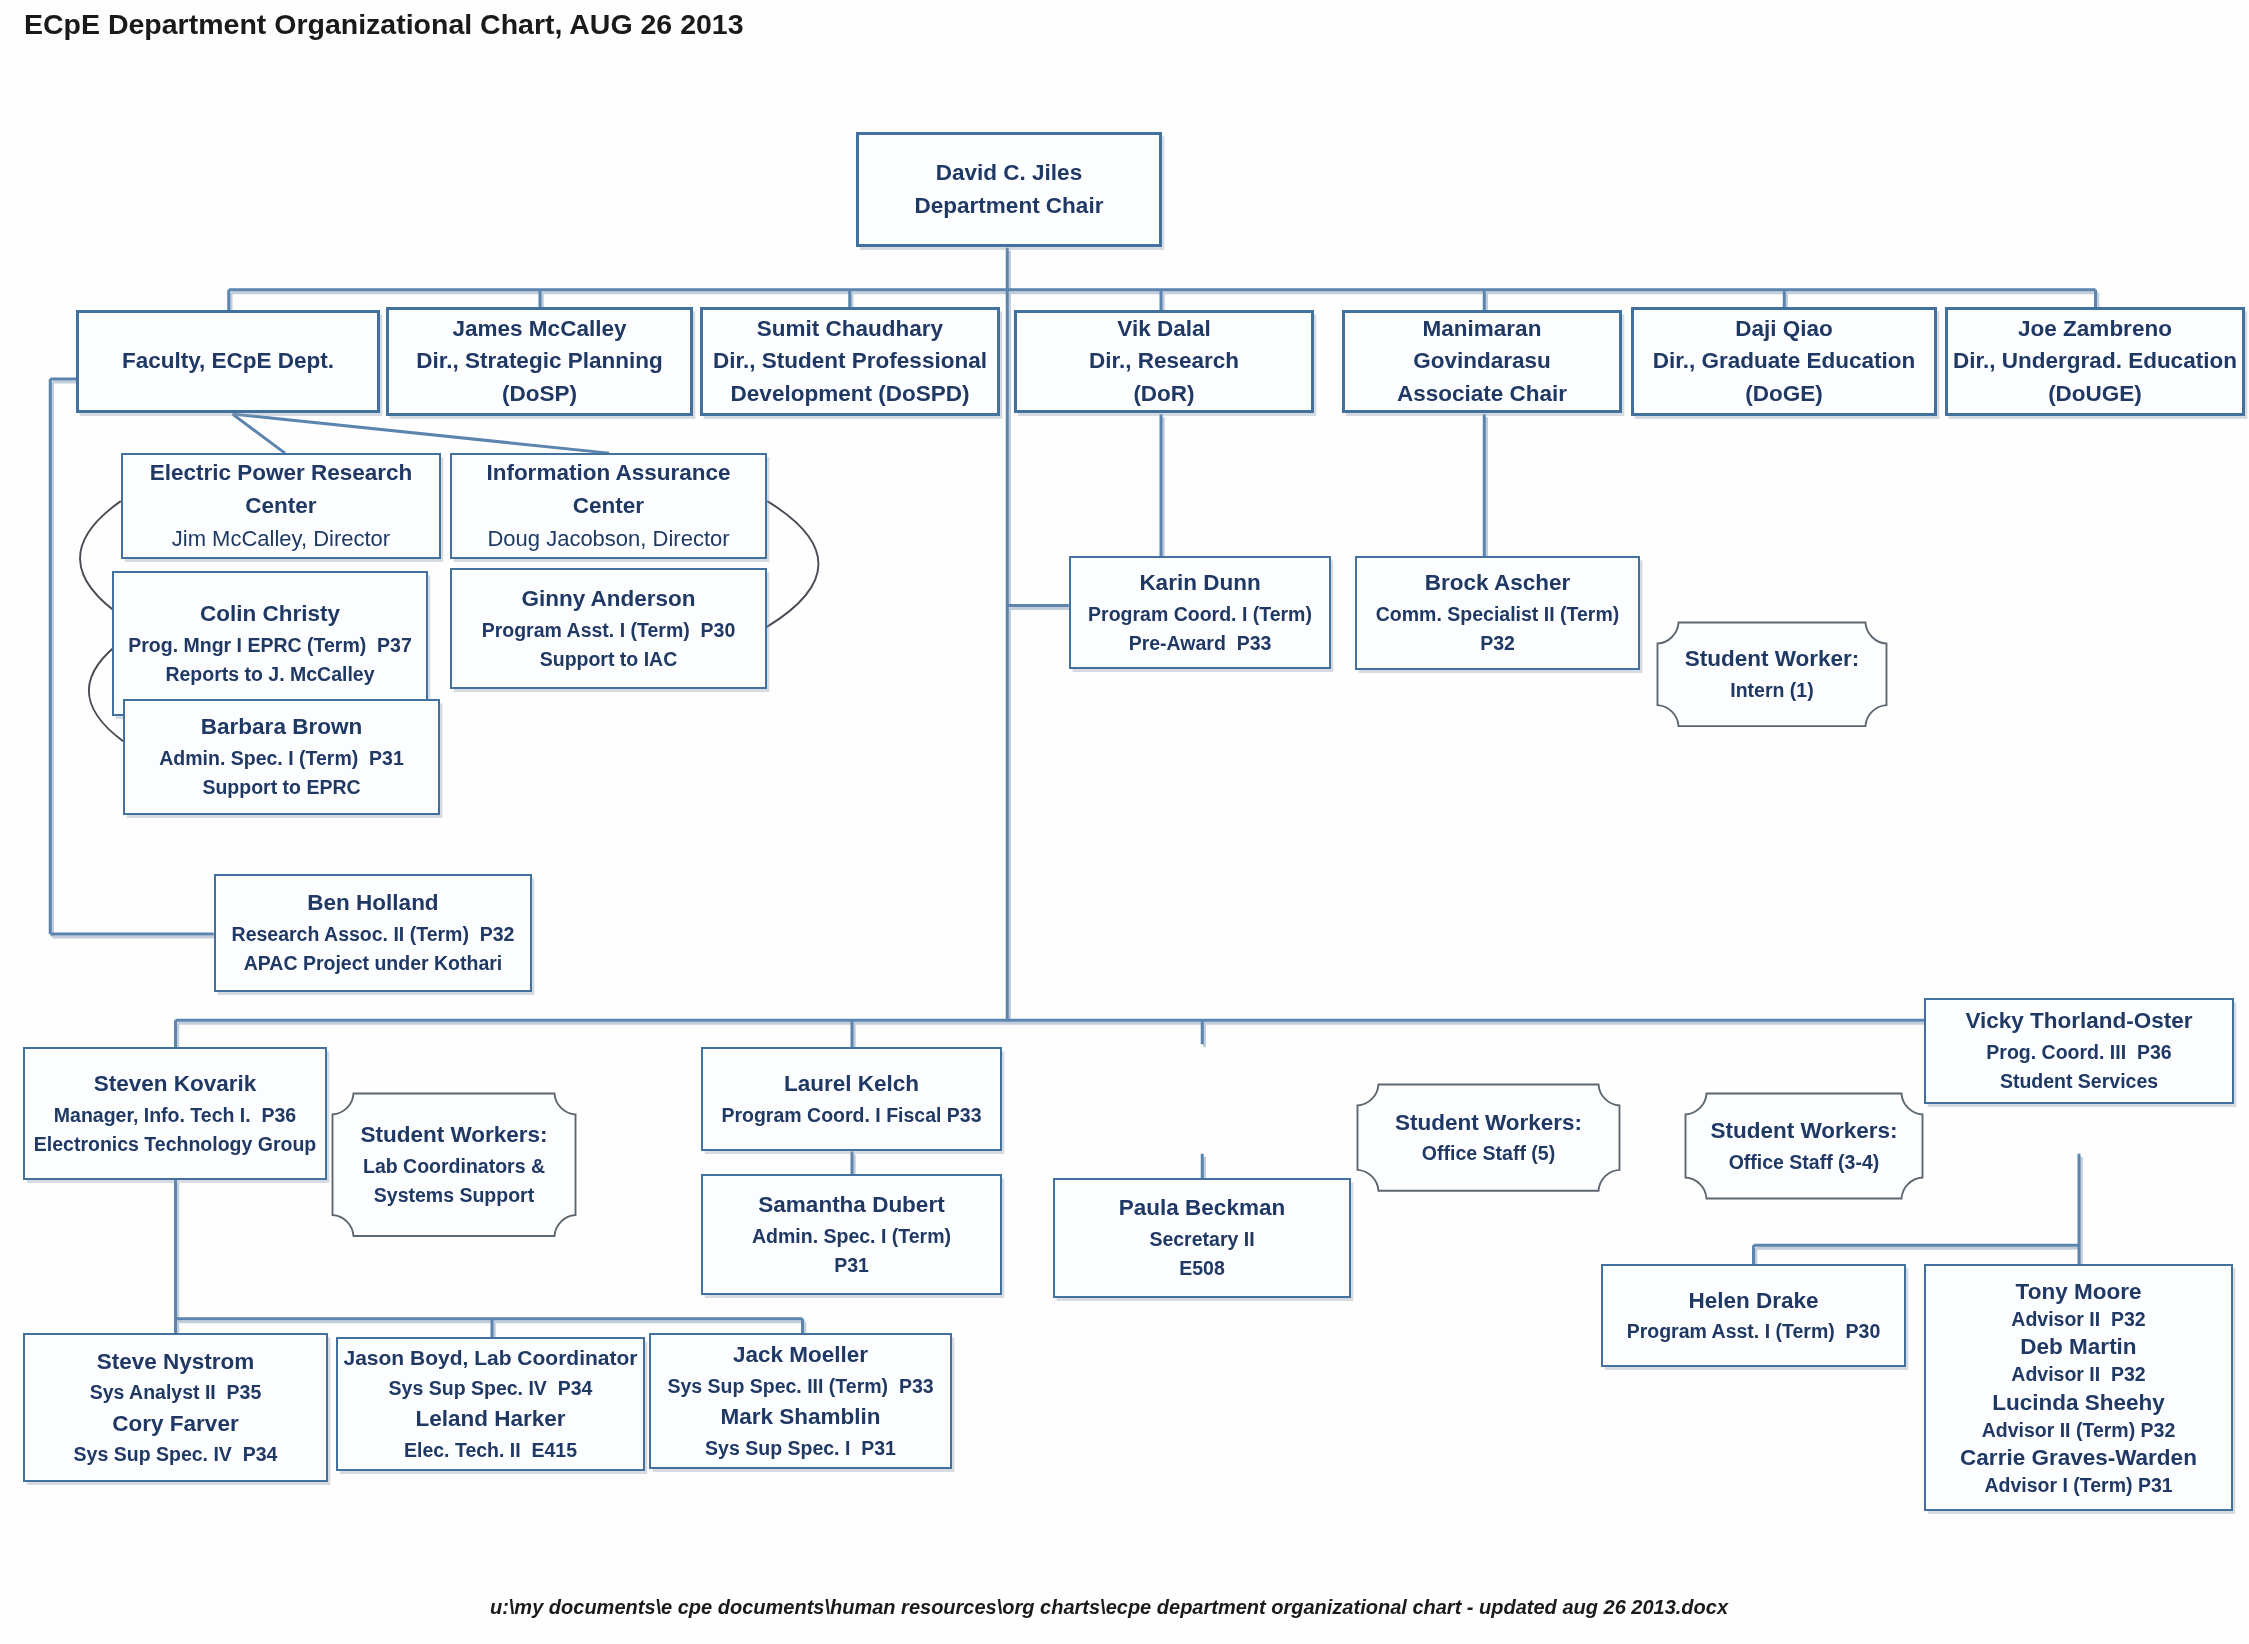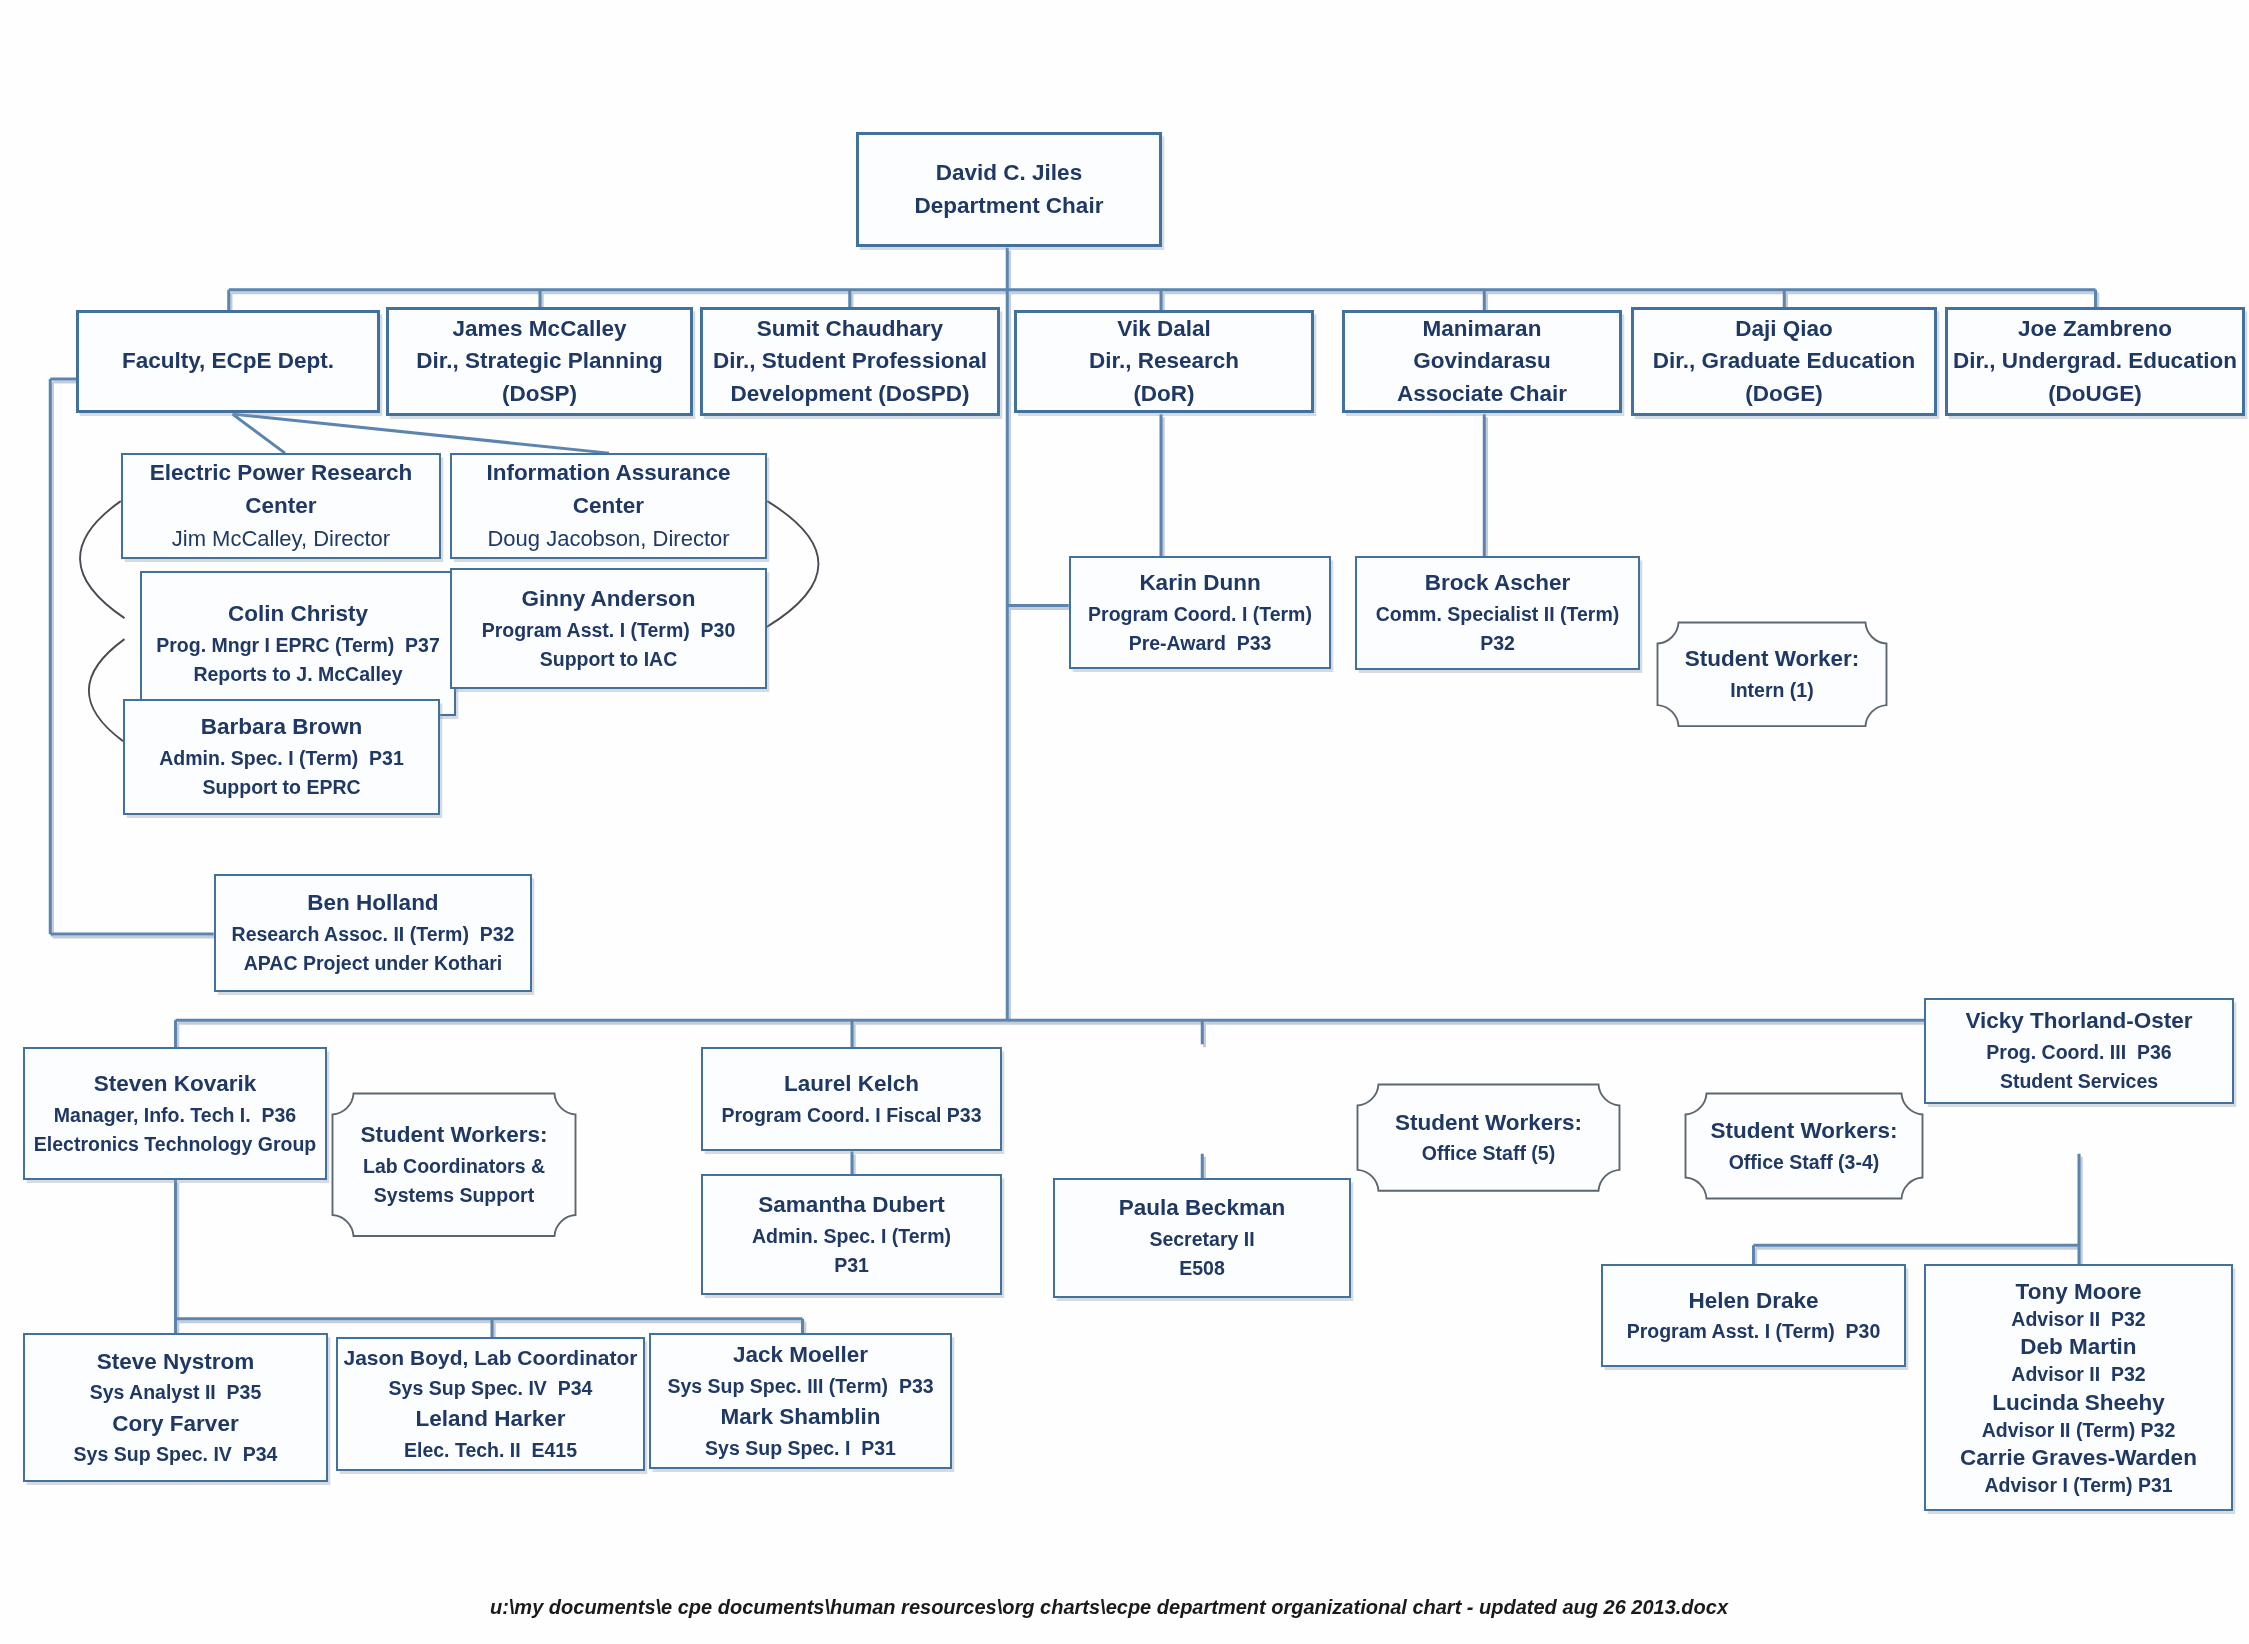--- a/index.html
+++ b/index.html
@@ -32,20 +32,21 @@
   .rl{font-size:19.5px;font-weight:bold;line-height:1.5}
   .dir{font-size:22px;font-weight:normal;line-height:1.45}
   .tight .nm{line-height:1.34}
   .tight .rl{line-height:1.3}
 </style>
 </head>
 <body>
 
 <div id="stage">
 
+  <div id="title">ECpE Department Organizational Chart, AUG 26 2013</div>
 
   <svg id="connector-layer" viewBox="0 0 3000 2193" xmlns="http://www.w3.org/2000/svg">
     <defs>
       <path id="rails" d="M1343 330 V1360
         M305 386 H2794 M305 386 V414 M720 386 V410 M1133 386 V410 M1548 386 V414
         M1979 386 V414 M2379 386 V410 M2794 386 V410
         M1548 552 V742 M1979 552 V742 M1343 807 H1425
         M234 1360 H2766 M234 1360 V1396 M1136 1360 V1396 M1603 1360 V1392 M2766 1360 V1396
         M1136 1535 V1565 M1603 1538 V1571
         M234 1573 V1758 M234 1758 H1070 M234 1758 V1777 M656 1758 V1783 M1070 1758 V1777
@@ -140,21 +141,21 @@
   <div class="box" style="left:121px;top:453px;width:320px;height:106px">
       <div class="bl nm">Electric Power Research</div>
       <div class="bl nm">Center</div>
       <div class="bl dir">Jim McCalley, Director</div>
     </div>
   <div class="box" style="left:450px;top:453px;width:317px;height:106px">
       <div class="bl nm">Information Assurance</div>
       <div class="bl nm">Center</div>
       <div class="bl dir">Doug Jacobson, Director</div>
     </div>
-  <div class="box" style="left:140px;top:571px;width:316px;height:145px">
+  <div class="box" style="left:112px;top:571px;width:316px;height:145px">
       <div class="bl nm">Colin Christy</div>
       <div class="bl rl">Prog. Mngr I EPRC (Term)  P37</div>
       <div class="bl rl">Reports to J. McCalley</div>
     </div>
   <div class="box" style="left:450px;top:568px;width:317px;height:121px">
       <div class="bl nm">Ginny Anderson</div>
       <div class="bl rl">Program Asst. I (Term)  P30</div>
       <div class="bl rl">Support to IAC</div>
     </div>
   <div class="box" style="left:123px;top:699px;width:317px;height:116px">

